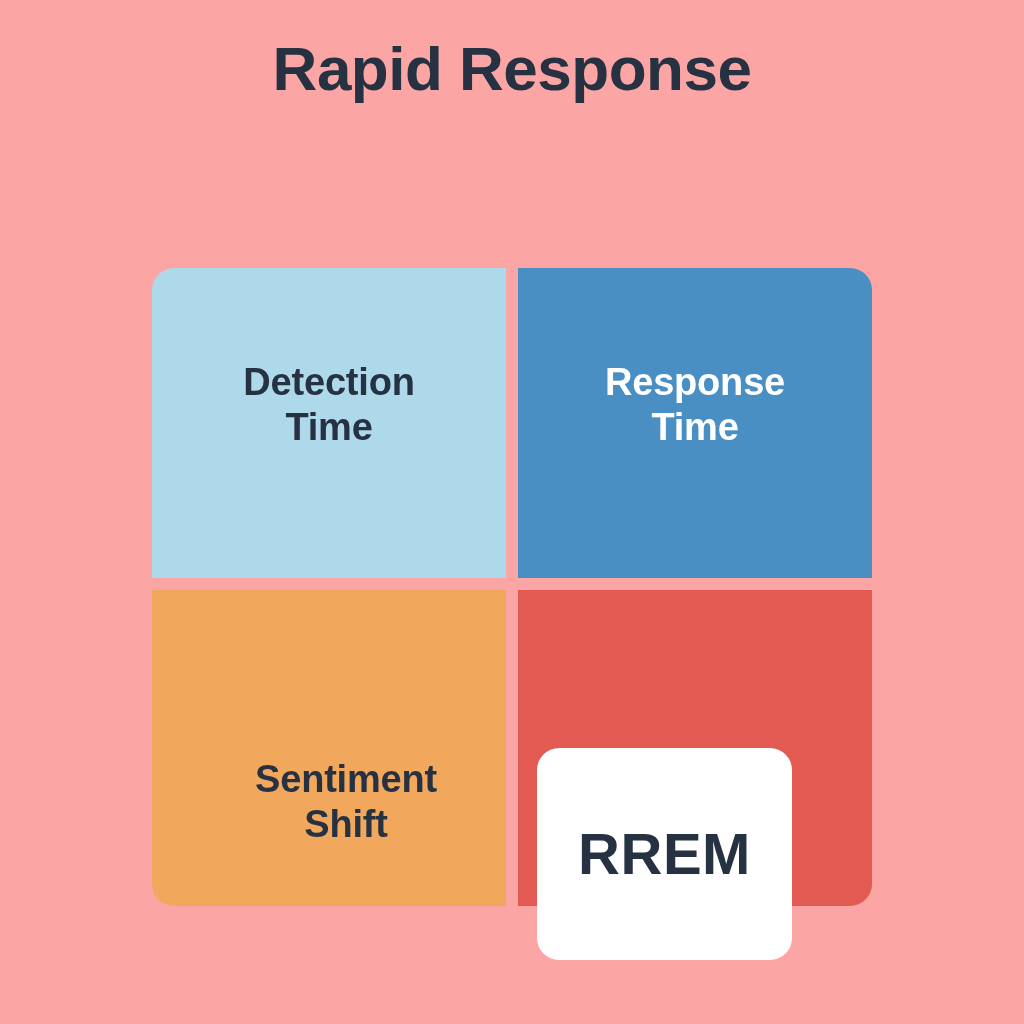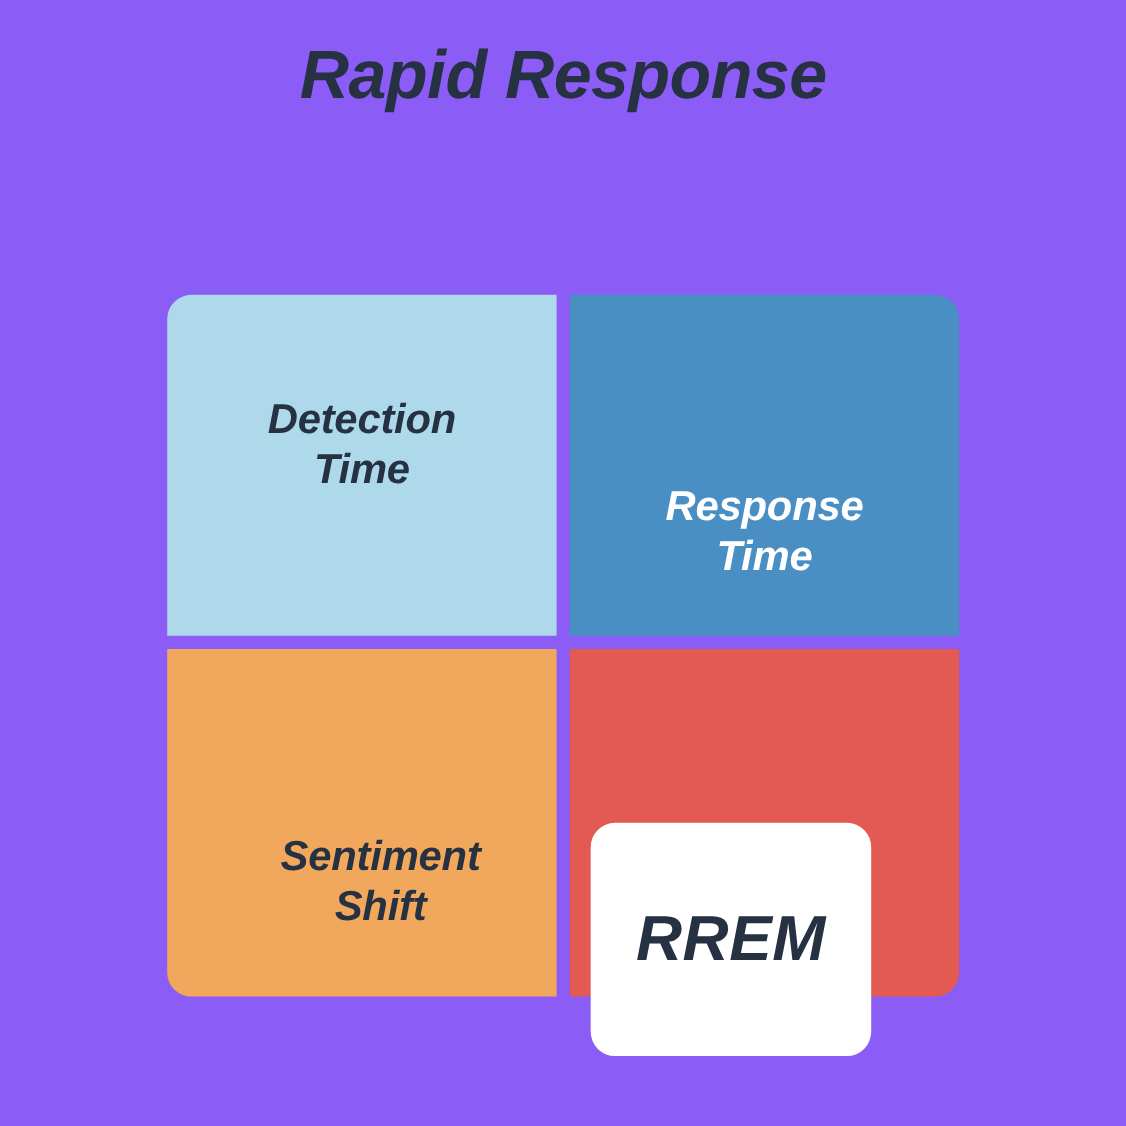--- a/index.html
+++ b/index.html
@@ -72,21 +72,20 @@
     width: 354px;
     height: 310px;
     border-radius: 22px 0 0 0;
   }
   .q-tr {
     left: 366px;
     top: 0;
     width: 354px;
     height: 310px;
     border-radius: 0 22px 0 0;
-    align-items: flex-end;
   }
   .q-bl {
     left: 0;
     top: 322px;
     width: 354px;
     height: 316px;
     border-radius: 0 0 0 22px;
   }
   .q-br {
     left: 366px;
@@ -118,21 +117,21 @@
     font-weight: bold;
     font-size: 58px;
     letter-spacing: 0.5px;
     color: #263142;
     line-height: 1;
   }
 </style>
 </head>
 <body style="background: rgb(253, 253, 253);">
 
-<div id="page" style="background: #8b5cf6; font-style: italic;">
+<div id="page" style="background: #fca5a5;">
 
   <div class="title-block" style="color: rgb(38, 49, 66);">
     <span class="title-line">Rapid Response</span>
   </div>
 
   <div class="matrix">
 
     <div class="quadrant q-tl" style="background: rgb(173, 217, 234); color: rgb(38, 49, 66);">
       <span class="q-label">
         <span>Detection</span><br>

